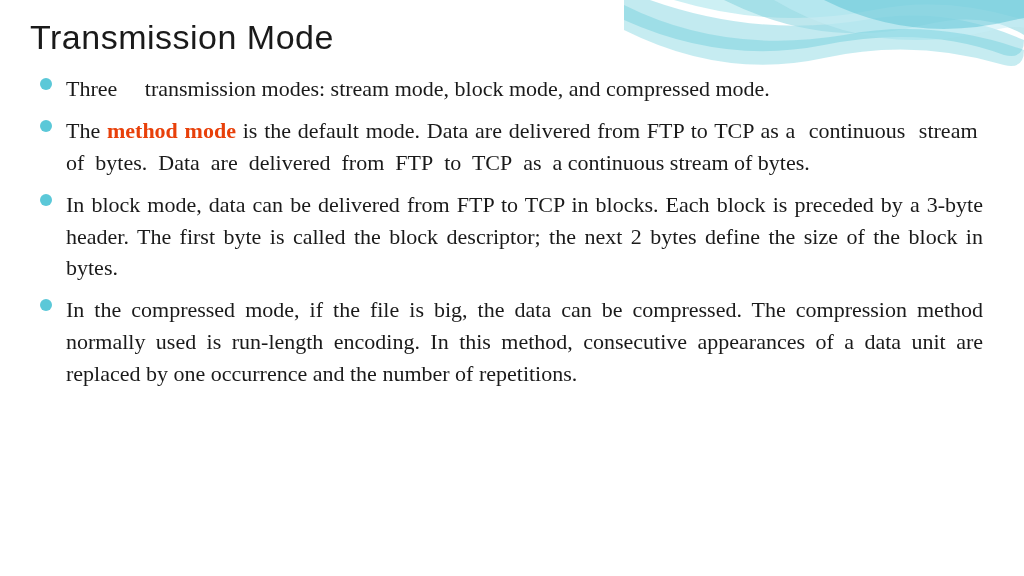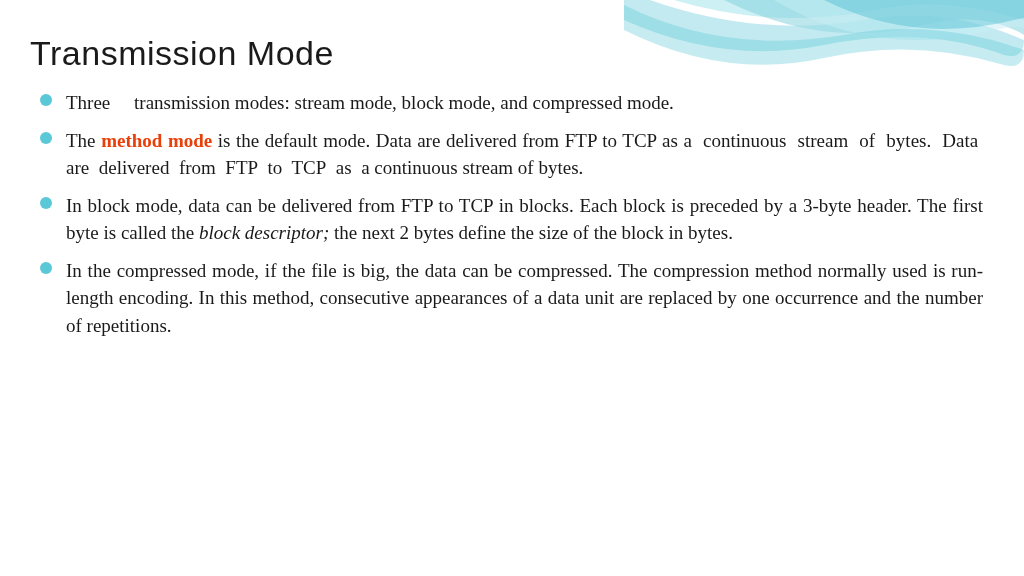--- a/index.html
+++ b/index.html
@@ -21,21 +21,20 @@
       width: 400px;
       height: 200px;
       pointer-events: none;
       z-index: 0;
     }
 
     .content-wrapper {
       position: relative;
       z-index: 1;
       padding: 18px 41px 18px 30px;
-      margin-top: 16px;
     }
 
     .slide-title {
       font-family: Arial, Helvetica, sans-serif;
       font-size: 34px;
       font-weight: normal;
       color: #1a1a1a;
       margin-bottom: 16px;
       letter-spacing: 0.5px;
     }
@@ -43,21 +42,21 @@
     .bullet-list {
       list-style: none;
       padding: 0;
       margin: 0 0 0 10px;
     }
 
     .bullet-list li {
       display: flex;
       align-items: flex-start;
       margin-bottom: 10px;
-      font-size: 19px;
+      font-size: 22px;
       color: #1a1a1a;
       line-height: 1.45;
       text-align: justify;
     }
 
     .bullet-dot {
       display: inline-block;
       width: 12px;
       height: 12px;
       min-width: 12px;
@@ -70,21 +69,20 @@
     .bullet-text {
       flex: 1;
     }
 
     .stream-mode-highlight {
       color: #e8400a;
       font-weight: bold;
     }
 
     .italic-text {
-      font-style: italic;
     }
   </style>
 </head>
 <body>
 
 <svg class="bg-decoration" viewBox="0 0 400 200" xmlns="http://www.w3.org/2000/svg">
 
   <path d="M 50 0 Q 150 30 250 10 Q 320 -5 400 20 L 400 0 Z" fill="#b8eaf0" opacity="0.7"></path>
   <path d="M 100 0 Q 200 50 300 25 Q 360 10 400 35 L 400 0 Z" fill="#7dcfdb" opacity="0.5"></path>
   <path d="M 0 -10 Q 120 40 240 20 Q 320 5 400 40 Q 400 60 380 55 Q 300 25 200 45 Q 100 65 0 20 Z" fill="#9adce6" opacity="0.6"></path>

